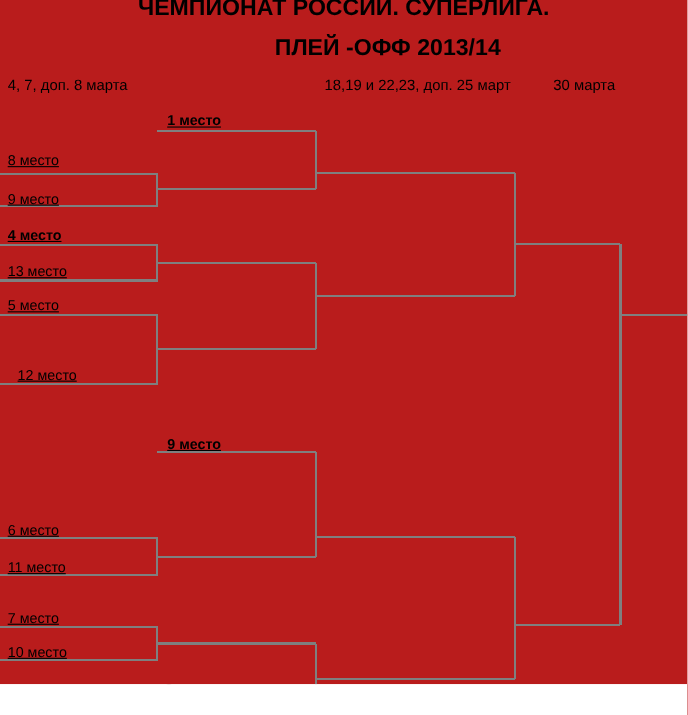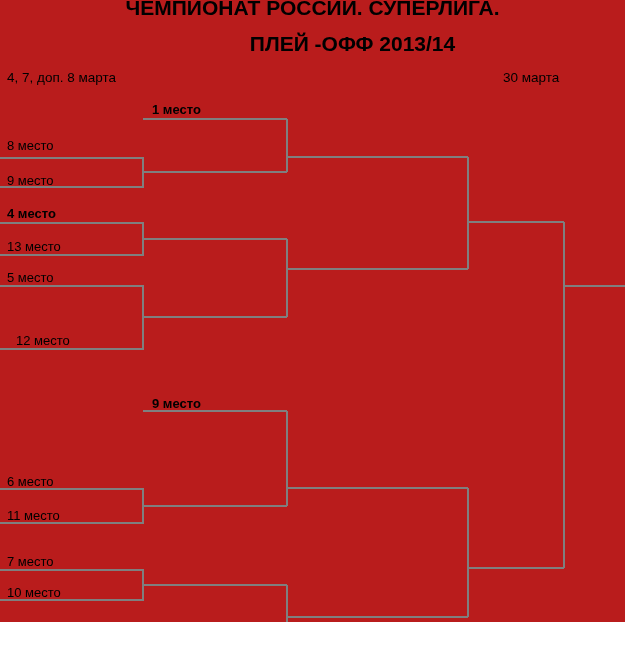--- a/index.html
+++ b/index.html
@@ -11,35 +11,36 @@
     position:absolute;left:0;width:625px;text-align:center;
     font-weight:bold;font-size:21px;line-height:22px;white-space:nowrap;
   }
   .title-1{top:-3px;}
   .title-2{top:33px;padding-left:40px;}
   .round-date{
     position:absolute;top:71px;font-weight:normal;font-size:13.5px;
     line-height:14px;white-space:nowrap;
   }
   .seed{
-    position:absolute;font-size:13px;line-height:14px;white-space:nowrap;
+    position:absolute;font-size:13px;line-height:14px;white-space:nowrap;text-decoration:underline;
   }
   .seed.bold{font-weight:bold;}
   .lines{position:absolute;left:0;top:0;}
   .lines path{stroke:#7f7f7f;stroke-width:2;fill:none;shape-rendering:crispEdges;}
 </style>
 </head>
 <body>
 
 <div class="stage">
 
   <div class="title title-1">ЧЕМПИОНАТ РОССИИ. СУПЕРЛИГА.</div>
   <div class="title title-2">ПЛЕЙ -ОФФ 2013/14</div>
 
   <div class="round-date" style="left:7px">4, 7, доп. 8 марта</div>
+  <div class="round-date" style="left:295px">18,19 и 22,23, доп. 25 март</div>
   <div class="round-date" style="left:503px">30 марта</div>
 
   <svg class="lines" width="625" height="650" viewBox="0 0 625 650" aria-hidden="true">
 
     <path d="M0,158 L143,158 L143,187 L0,187 M143,172 L287,172"></path>
     <path d="M0,223 L143,223 L143,255 L0,255 M143,239 L287,239"></path>
     <path d="M0,286 L143,286 L143,349 L0,349 M143,317 L287,317"></path>
     <path d="M0,489 L143,489 L143,523 L0,523 M143,506 L287,506"></path>
     <path d="M0,570 L143,570 L143,600 L0,600 M143,585 L287,585"></path>
 

